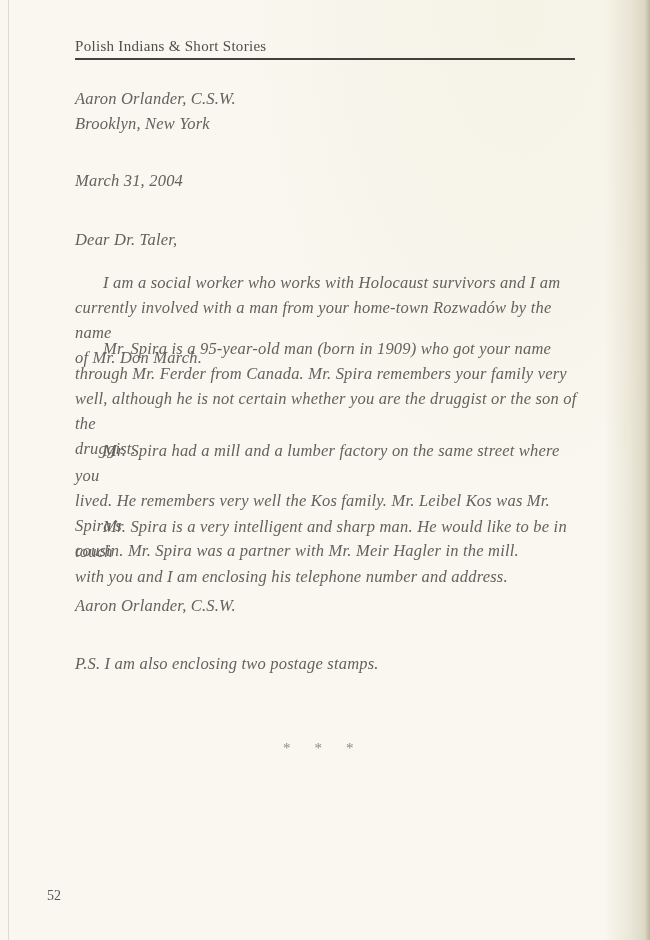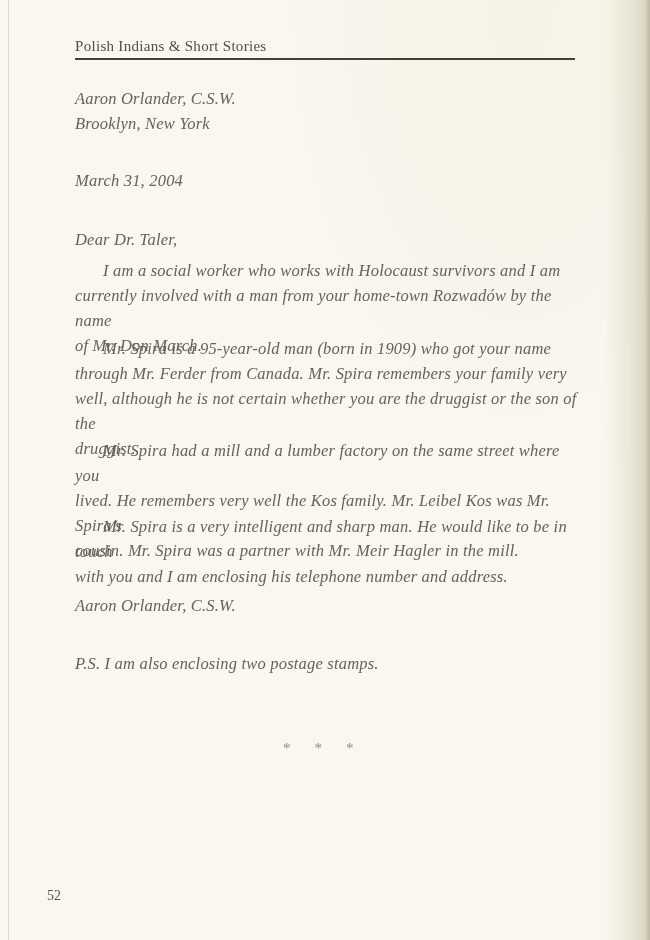--- a/index.html
+++ b/index.html
@@ -37,21 +37,21 @@
   }
   .body-text {
     position: absolute; left: 75px; width: 502px;
     font-style: italic; font-size: 16.5px; line-height: 25px;
     color: #63625c; letter-spacing: 0.2px;
   }
   .indent-line { text-indent: 28px; }
   .blk-sender    { top: 86px; }
   .blk-date      { top: 168px; }
   .blk-salute    { top: 227px; }
-  .blk-para1     { top: 258px; }
+  .blk-para1     { top: 270px; }
   .blk-para2     { top: 336px; }
   .blk-para3     { top: 438px; }
   .blk-para4     { top: 514px; }
   .blk-closing   { top: 565px; }
   .blk-signature { top: 593px; }
   .blk-ps        { top: 651px; }
   .separator {
     position: absolute; left: 283px; top: 740px;
     display: flex; gap: 24px;
     font-size: 15px; color: #8b8b7f; font-style: normal;

